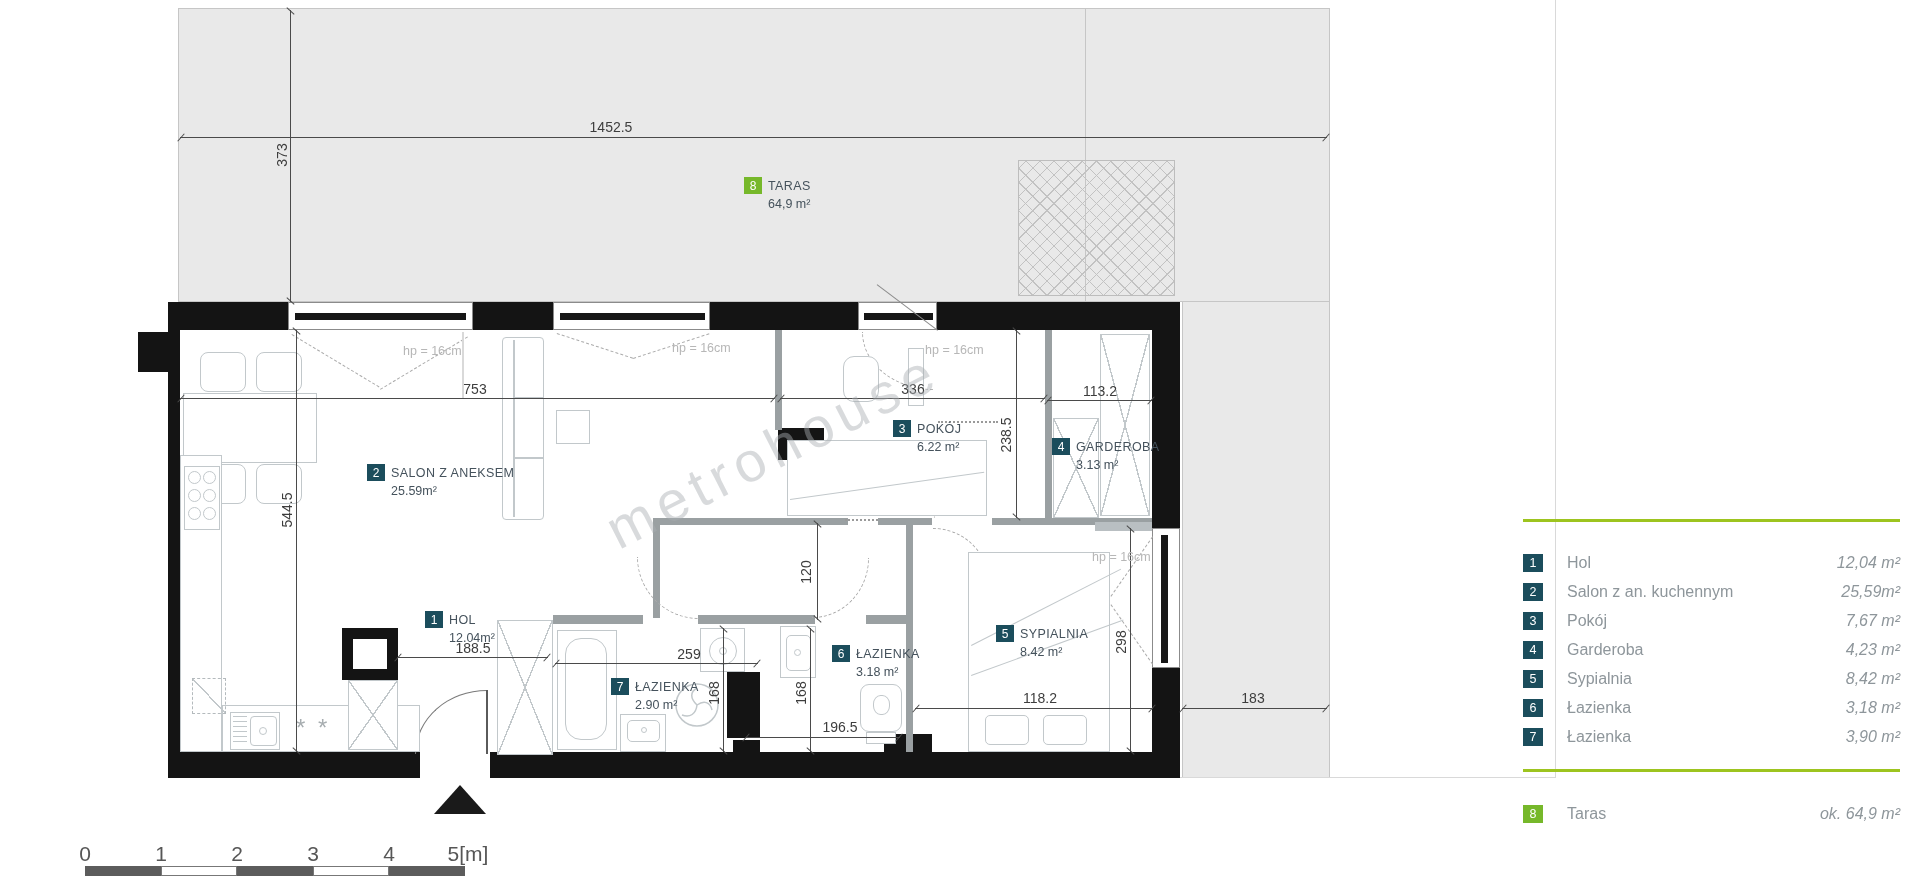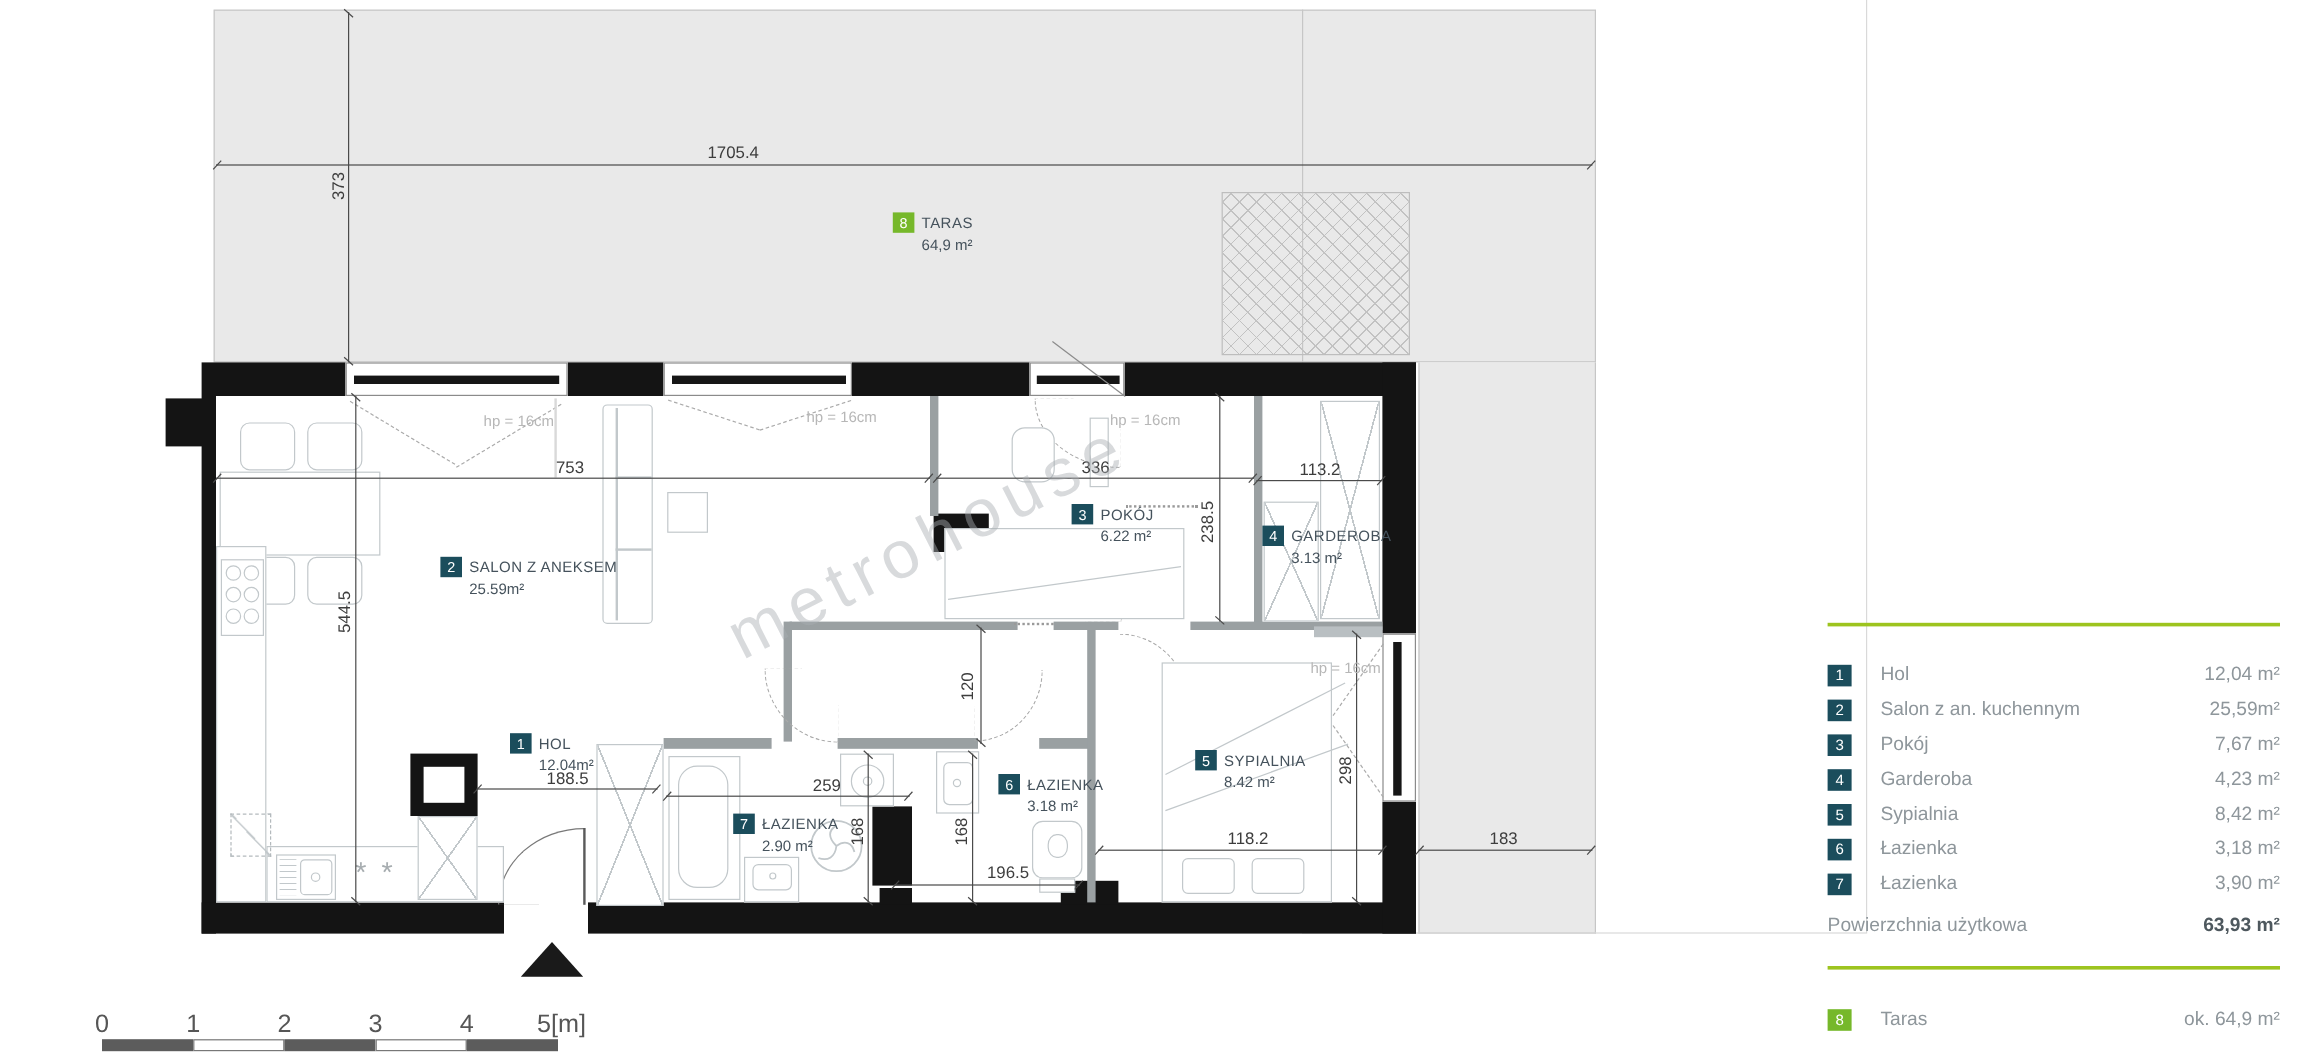--- a/index.html
+++ b/index.html
@@ -51,21 +51,21 @@
     color:rgba(168,174,178,0.45);transform:rotate(-27deg);}
   
   .legend{position:absolute;left:1523px;top:519px;width:377px;}
   .lg-line{height:3px;background:#9dc41f;}
   .lg-rows{margin-top:26px;}
   .lg-row{display:flex;align-items:center;height:29px;}
   .lg-num{width:20px;height:18px;background:#1b4d5c;color:#fff;font-size:12.5px;display:flex;
     align-items:center;justify-content:center;flex:none;}
   .lg-num.green{background:#76b82a;}
   .lg-label{margin-left:24px;font-size:16px;color:#8e969b;}
-  .lg-val{margin-left:auto;font-size:16px;color:#8e969b;}
+  .lg-val{margin-left:auto;font-size:16px;color:#8e969b;font-style:italic;}
   .lg-total{display:flex;align-items:center;height:30px;margin-top:6px;}
   .lg-total .lg-val{font-weight:bold;color:#4e585e;}
   .lg-line2{margin-top:18px;}
   .lg-taras{margin-top:27px;}
   
   .sb-num{position:absolute;font-size:21px;color:#565656;transform:translateX(-50%);}
   .sb-seg{position:absolute;height:10px;box-sizing:border-box;}
   .sb-dark{background:#5c5c5c;}
   .sb-light{background:#fff;border:1px solid #777;}
   .tri{position:absolute;width:0;height:0;border-left:26px solid transparent;
@@ -214,21 +214,21 @@
   <div class="f2" style="left:908px;top:348px;width:16px;height:58px;"></div>
   <div class="f2" style="left:843px;top:356px;width:36px;height:46px;border-radius:11px;"></div>
   <div class="f2" style="left:787px;top:440px;width:200px;height:76px;">
     <div style="position:absolute;left:2px;top:58px;width:196px;border-top:1px solid #c2c8cb;transform-origin:left top;transform:rotate(-8deg);"></div>
   </div>
 
   <div class="xb" style="left:1100px;top:334px;width:50px;height:182px;"></div>
   <div class="xb" style="left:1053px;top:418px;width:46px;height:100px;"></div>
 
   <div class="dh" style="left:180px;top:137px;width:1147px;"></div>
-  <div class="dlab" style="left:611px;top:119px;">1705.4</div>
+  <div class="dlab" style="left:611px;top:119px;">1452.5</div>
   <div class="dv" style="left:290px;top:10px;height:292px;"></div>
   <div class="dlab v" style="left:282px;top:155px;">373</div>
   <div class="dh" style="left:180px;top:398px;width:595px;"></div>
   <div class="dlab" style="left:475px;top:381px;">753</div>
   <div class="dh" style="left:780px;top:398px;width:265px;"></div>
   <div class="dlab" style="left:913px;top:381px;">336</div>
   <div class="dh" style="left:1047px;top:400px;width:105px;"></div>
   <div class="dlab" style="left:1100px;top:383px;">113.2</div>
   <div class="dv" style="left:1016px;top:330px;height:188px;"></div>
   <div class="dlab v" style="left:1006px;top:435px;">238.5</div>
@@ -365,24 +365,20 @@
         <div class="lg-num">6</div>
         <div class="lg-label">Łazienka</div>
         <div class="lg-val">3,18 m²</div>
       </div>
       <div class="lg-row">
         <div class="lg-num">7</div>
         <div class="lg-label">Łazienka</div>
         <div class="lg-val">3,90 m²</div>
       </div>
     </div>
-    <div class="lg-total">
-      <div class="lg-label" style="margin-left:0;">Powierzchnia użytkowa</div>
-      <div class="lg-val">63,93 m²</div>
-    </div>
     <div class="lg-line lg-line2"></div>
     <div class="lg-row lg-taras">
       <div class="lg-num green">8</div>
       <div class="lg-label">Taras</div>
       <div class="lg-val">ok. 64,9 m²</div>
     </div>
   </div>
 
 </div>
 

